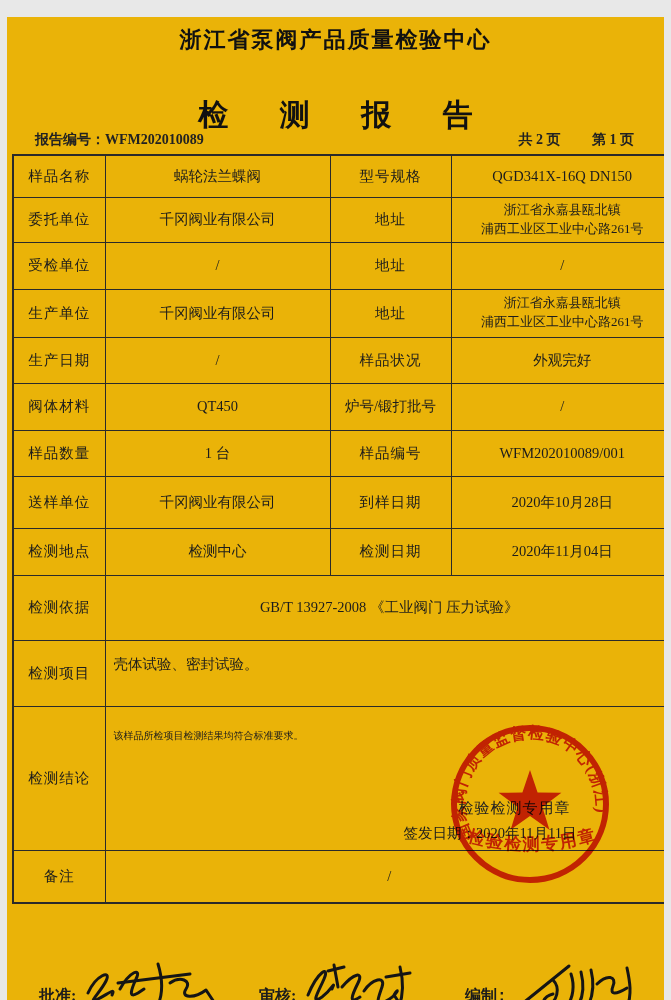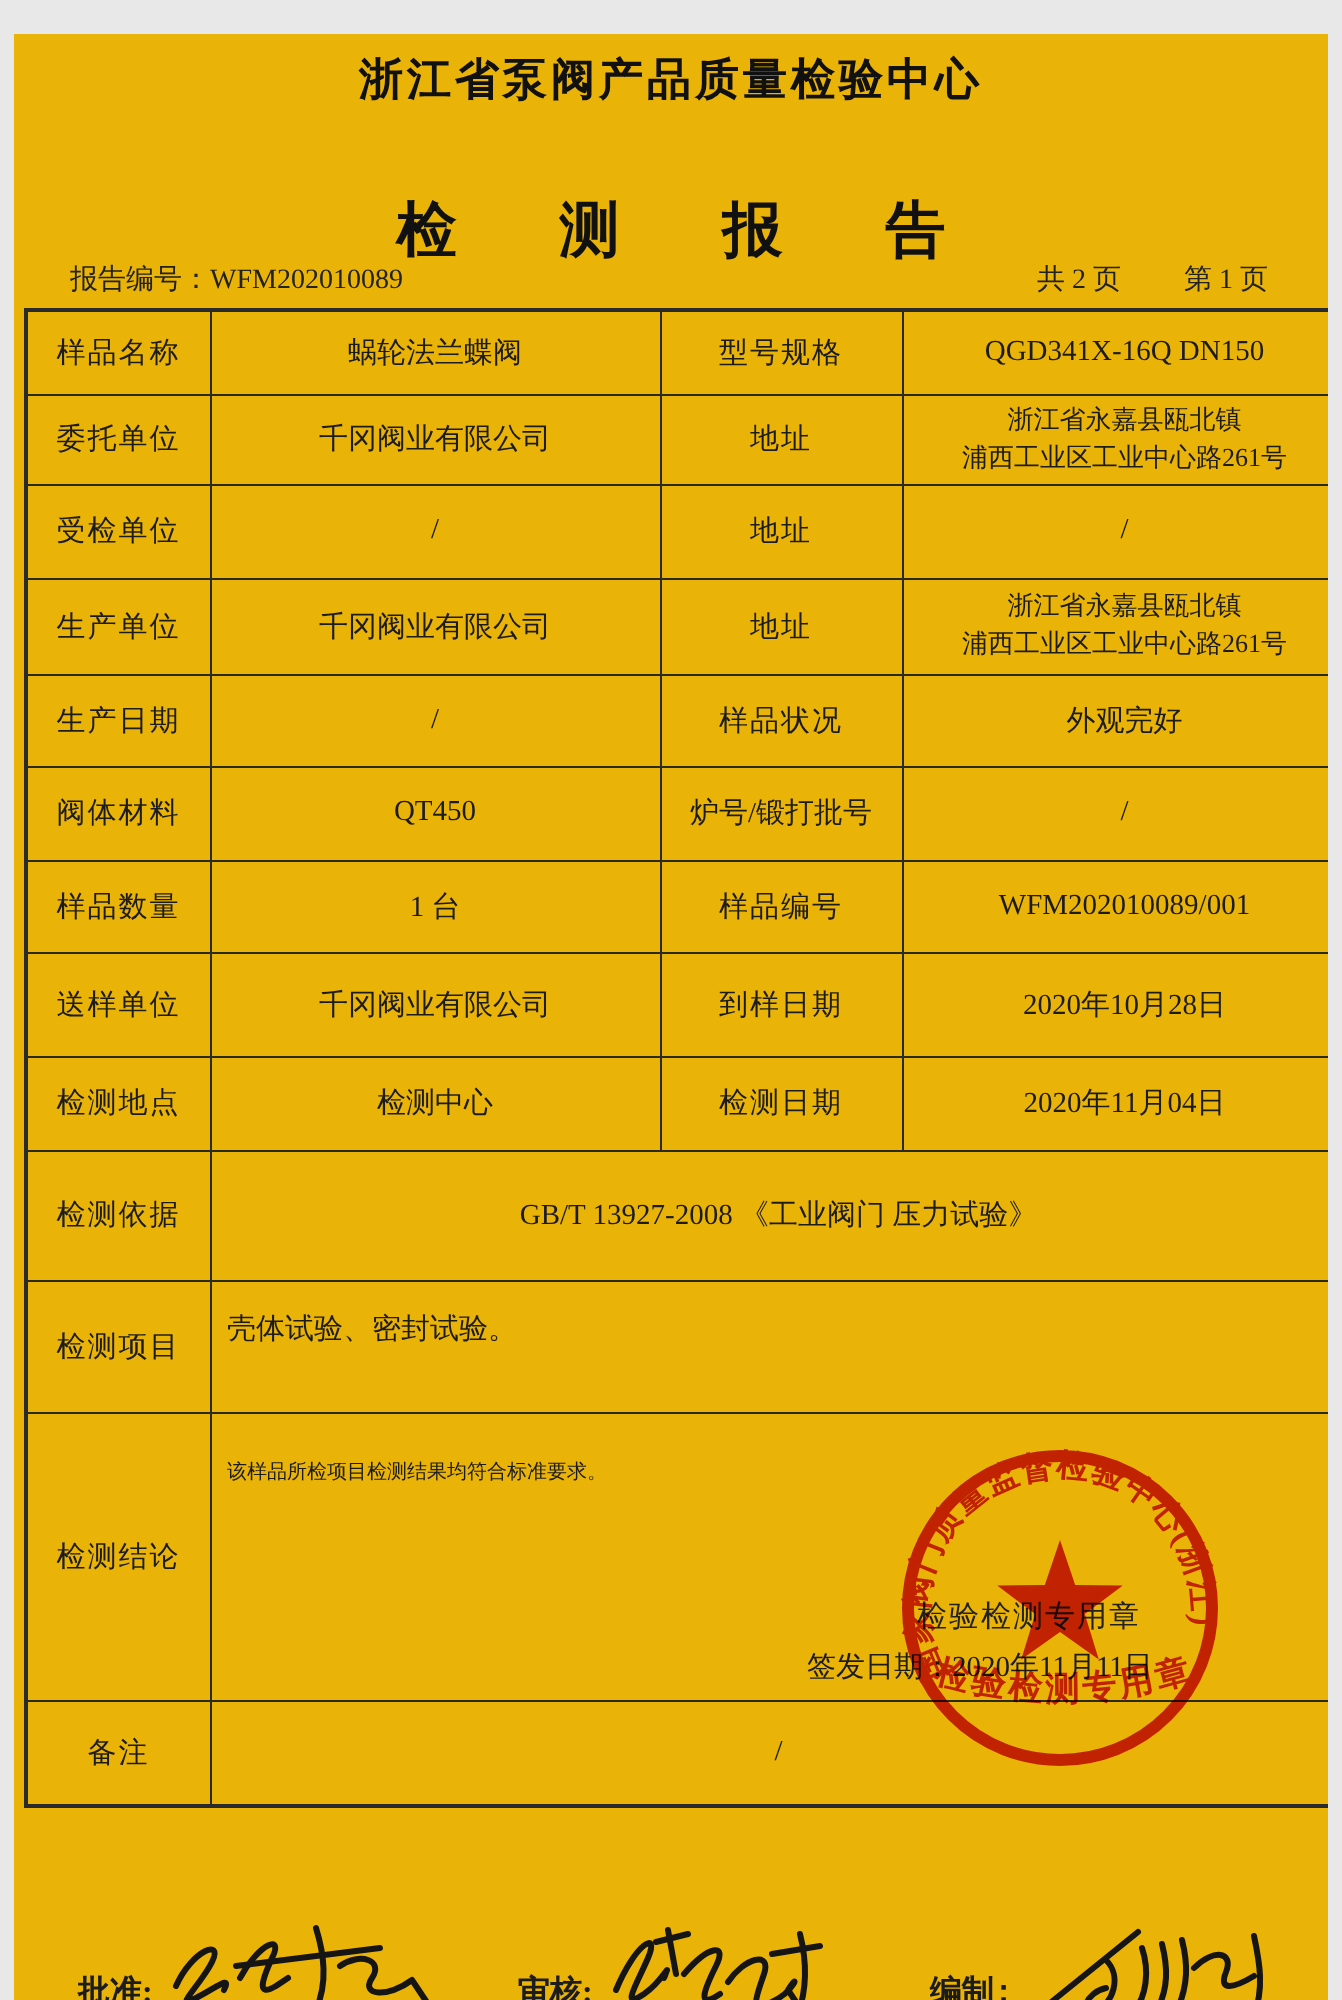--- a/index.html
+++ b/index.html
@@ -12,21 +12,21 @@
     font-size:22px;letter-spacing:2px;color:#111;
   }
   .org1{top:8px;}
   .org2{top:40px;}
   .rtitle{
     position:absolute;top:78px;left:0;width:100%;text-align:center;font-weight:bold;
     font-size:30px;letter-spacing:22px;text-indent:22px;color:#111;
   }
   .meta{
     position:absolute;top:114px;left:28px;right:30px;display:flex;
-    justify-content:space-between;font-size:14px;color:#222;
+    justify-content:space-between;font-size:14px;color:#222;font-weight:bold;
   }
   .pageinfo span{margin-left:28px;}
   table.rpt{
     position:absolute;top:137px;left:5px;width:661px;border-collapse:collapse;
     table-layout:fixed;border:2px solid #2a2a2a;
   }
   table.rpt td{
     border:1.5px solid #2a2a2a;text-align:center;vertical-align:middle;
     font-size:14.5px;padding:2px 0;color:#1c1c1c;overflow:hidden;
   }

